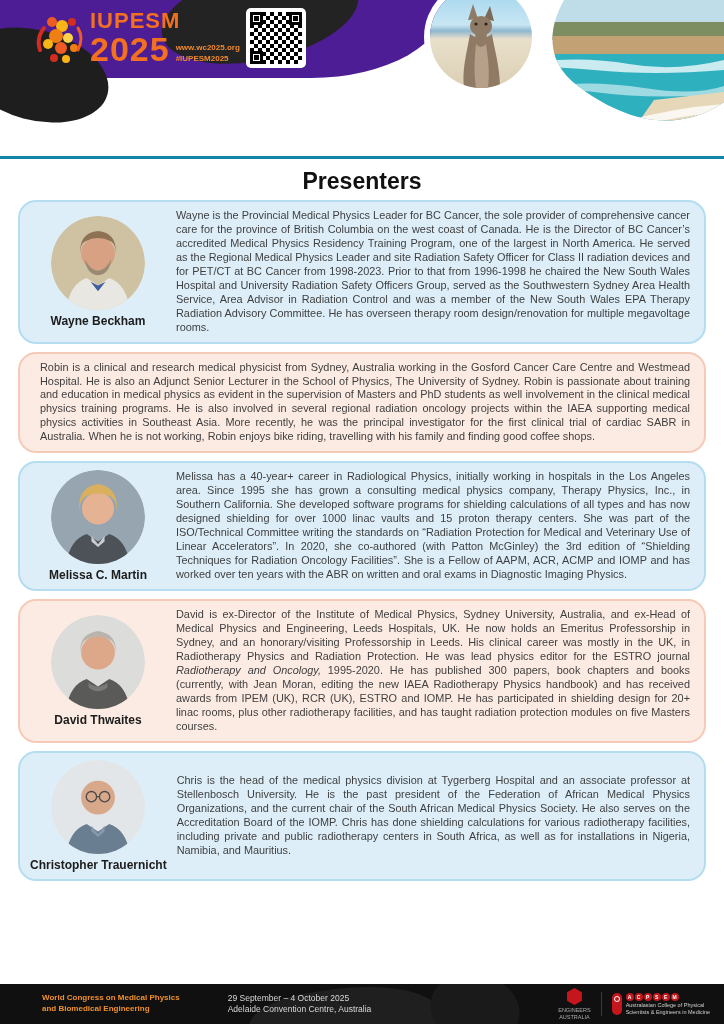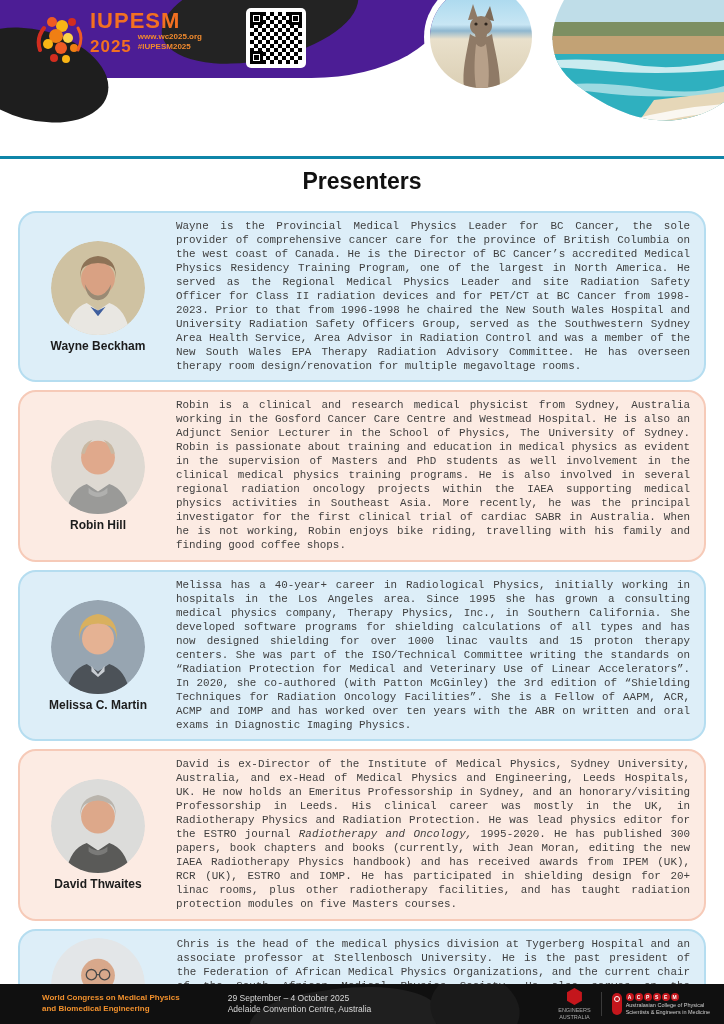--- a/index.html
+++ b/index.html
@@ -23,21 +23,21 @@
     content:""; position:absolute; left:-40px; top:30px; width:150px; height:90px;
     background:#1e1e1e; border-radius:50%; transform:rotate(15deg);
   }
   .banner-inner { position:absolute; inset:0; z-index:3; }
 
   .logo-wrap { position:absolute; left:34px; top:10px; display:flex; align-items:flex-start; }
   .logo-dots { width:52px; height:56px; }
   .logo-text { margin-left:4px; line-height:1; }
   .logo-title { font-size:22px; font-weight:bold; color:#f37021; letter-spacing:1px; }
   .logo-row2 { display:flex; align-items:flex-end; }
-  .logo-year { font-size:17px; font-weight:bold; color:#f37021; letter-spacing:1px; }
+  .logo-year { font-size:34px; font-weight:bold; color:#f37021; letter-spacing:1px; }
   .logo-links { margin:0 0 2px 6px; }
   .logo-link { font-size:8px; font-weight:bold; color:#f08a2e; line-height:1.3; }
 
   .qr {
     position:absolute; left:246px; top:8px; width:60px; height:60px;
     background:#fff; border-radius:5px; padding:4px; box-sizing:border-box;
   }
   .qr-pattern {
     position:relative; width:100%; height:100%;
     background:
@@ -70,33 +70,33 @@
   }
   .main-title {
     position:absolute; top:113px; left:0; width:100%; text-align:center; z-index:4;
     font-size:28px; font-weight:bold; color:#1b9cc4; letter-spacing:-0.3px;
   }
   .teal-rule { position:absolute; top:156px; left:0; width:100%; height:3px; background:#0f85a8; z-index:4; }
 
   
   .content { position:absolute; top:162px; left:0; right:0; }
   .presenters-heading {
-    margin:6px 0 16px 0; text-align:center;
+    margin:6px 0 5px 0; text-align:center;
     font-size:23px; font-weight:bold; color:#111;
   }
   .cards { display:flex; flex-direction:column; gap:8px; margin:0 18px; }
   .card { display:flex; align-items:center; border-radius:18px; padding:7px 14px 7px 10px; }
   .card.blue { background:#ddeef8; border:2px solid #b5ddf0; }
   .card.pink { background:#fcebe3; border:2px solid #f6cab8; }
   .pcol { flex:0 0 136px; display:flex; flex-direction:column; align-items:center; }
   .avatar { width:94px; height:94px; border-radius:50%; display:block; }
   .pname { font-weight:bold; font-size:12px; color:#1c1c1c; margin-top:4px; white-space:nowrap; }
   .bio {
     flex:1; margin:0 0 0 10px; font-size:10.9px; line-height:1.28;
-    color:#3f3f3f; text-align:justify;font-family:Liberation Mono, monospace;
+    color:#3f3f3f; text-align:justify;
   }
   .bio .it { font-style:italic; }
 
   
   .c0 .av-bg{fill:#cfc2a2} .c0 .av-hair{fill:#8d7256} .c0 .av-skin{fill:#d9a183} .c0 .av-torso{fill:#e9e7e2} .c0 .av-collar{fill:#3f5f9e} .c0 .av-beard{fill:#9a8a74; display:block}
   .c1 .av-bg{fill:#ded9d2} .c1 .av-hair{fill:#c9b8a2} .c1 .av-skin{fill:#e0a98c} .c1 .av-torso{fill:#9a9a98} .c1 .av-collar{fill:#b0b0ae}
   .c2 .av-bg{fill:#97a5b1} .c2 .av-hair{fill:#d9b05e} .c2 .av-skin{fill:#e5b293} .c2 .av-torso{fill:#4c5258} .c2 .av-collar{fill:#c8cdd2}
   .c3 .av-bg{fill:#dcdcda} .c3 .av-hair{fill:#b9b4ac} .c3 .av-skin{fill:#dda88a} .c3 .av-torso{fill:#5a5a58} .c3 .av-collar{fill:#7a7a78}
   .c4 .av-bg{fill:#e3e6e8} .c4 .av-skin{fill:#d8a88b} .c4 .av-torso{fill:#6a7e92} .c4 .av-collar{fill:#8699ab}
   .av-beard{display:none}
@@ -230,30 +230,20 @@
             <circle class="av-skin" cx="50" cy="40" r="18"></circle>
             <path class="av-hair" d="M31 40 Q30 18 50 16 Q70 18 69 40 Q69 30 64 27 Q50 20 36 27 Q31 30 31 40 Z"></path>
             <path class="av-beard" d="M36 46 Q38 62 50 63 Q62 62 64 46 Q58 58 50 58 Q42 58 36 46 Z"></path>
           </svg>
           <div class="pname">Wayne Beckham</div>
         </div>
         <p class="bio">Wayne is the Provincial Medical Physics Leader for BC Cancer, the sole provider of comprehensive cancer care for the province of British Columbia on the west coast of Canada. He is the Director of BC Cancer’s accredited Medical Physics Residency Training Program, one of the largest in North America. He served as the Regional Medical Physics Leader and site Radiation Safety Officer for Class II radiation devices and for PET/CT at BC Cancer from 1998-2023. Prior to that from 1996-1998 he chaired the New South Wales Hospital and University Radiation Safety Officers Group, served as the Southwestern Sydney Area Health Service, Area Advisor in Radiation Control and was a member of the New South Wales EPA Therapy Radiation Advisory Committee. He has overseen therapy room design/renovation for multiple megavoltage rooms.</p>
       </section>
 
       <section class="card pink c1">
-        <div class="pcol">
-          <svg class="avatar" viewBox="0 0 100 100">
-            <circle class="av-bg" cx="50" cy="50" r="50"></circle>
-            <path class="av-torso" d="M16 100 Q20 74 38 68 L50 76 L62 68 Q80 74 84 100 Z"></path>
-            <path class="av-collar" d="M40 72 Q50 82 60 72 L60 78 Q50 86 40 78 Z"></path>
-            <circle class="av-skin" cx="50" cy="40" r="18"></circle>
-            <path class="av-hair" d="M32 36 Q34 24 44 21 Q38 28 36 36 Z M68 36 Q66 24 56 21 Q62 28 64 36 Z"></path>
-          </svg>
-          <div class="pname">Robin Hill</div>
-        </div>
         <p class="bio">Robin is a clinical and research medical physicist from Sydney, Australia working in the Gosford Cancer Care Centre and Westmead Hospital. He is also an Adjunct Senior Lecturer in the School of Physics, The University of Sydney. Robin is passionate about training and education in medical physics as evident in the supervision of Masters and PhD students as well involvement in the clinical medical physics training programs. He is also involved in several regional radiation oncology projects within the IAEA supporting medical physics activities in Southeast Asia. More recently, he was the principal investigator for the first clinical trial of cardiac SABR in Australia. When he is not working, Robin enjoys bike riding, travelling with his family and finding good coffee shops.</p>
       </section>
 
       <section class="card blue c2">
         <div class="pcol">
           <svg class="avatar" viewBox="0 0 100 100">
             <circle class="av-bg" cx="50" cy="50" r="50"></circle>
             <path class="av-torso" d="M16 100 Q20 74 38 68 L50 76 L62 68 Q80 74 84 100 Z"></path>
             <path class="av-collar" d="M43 70 L50 79 L57 70 L57 76 L50 82 L43 76 Z"></path>
             <circle class="av-skin" cx="50" cy="41" r="17"></circle>

